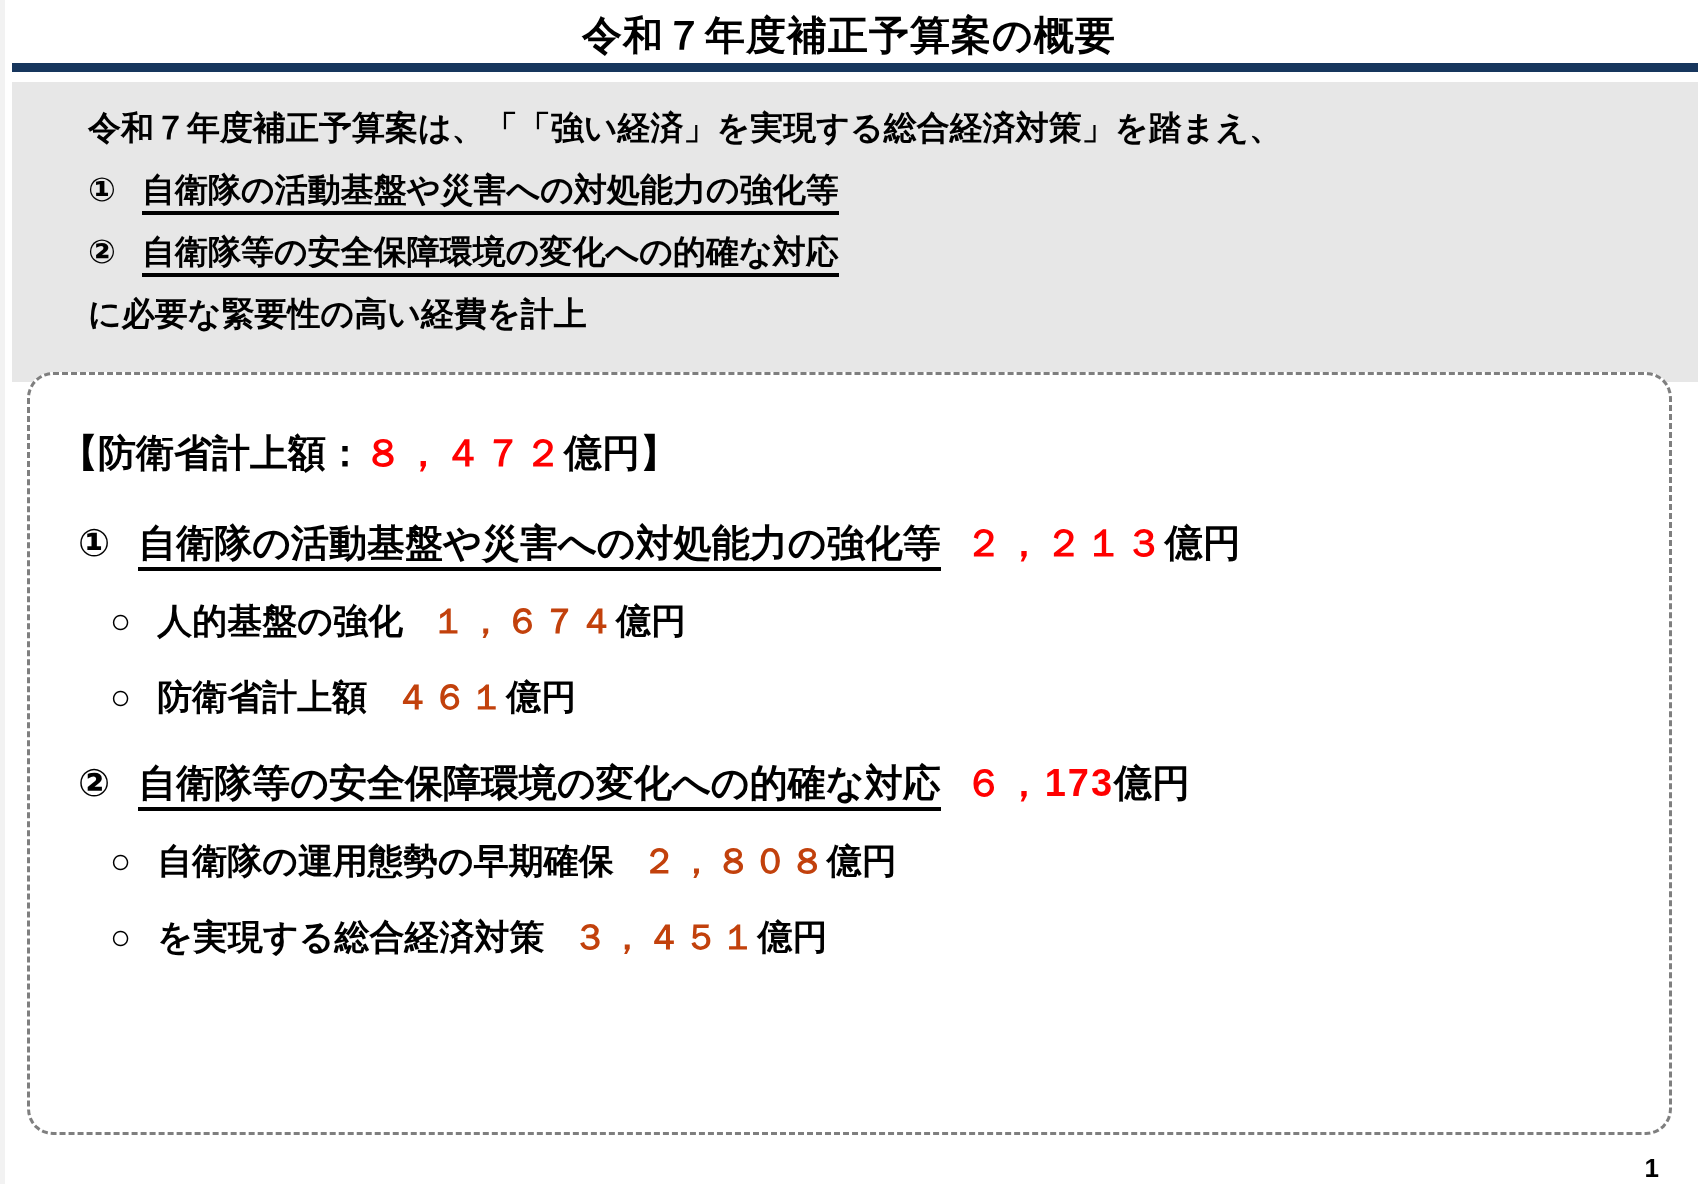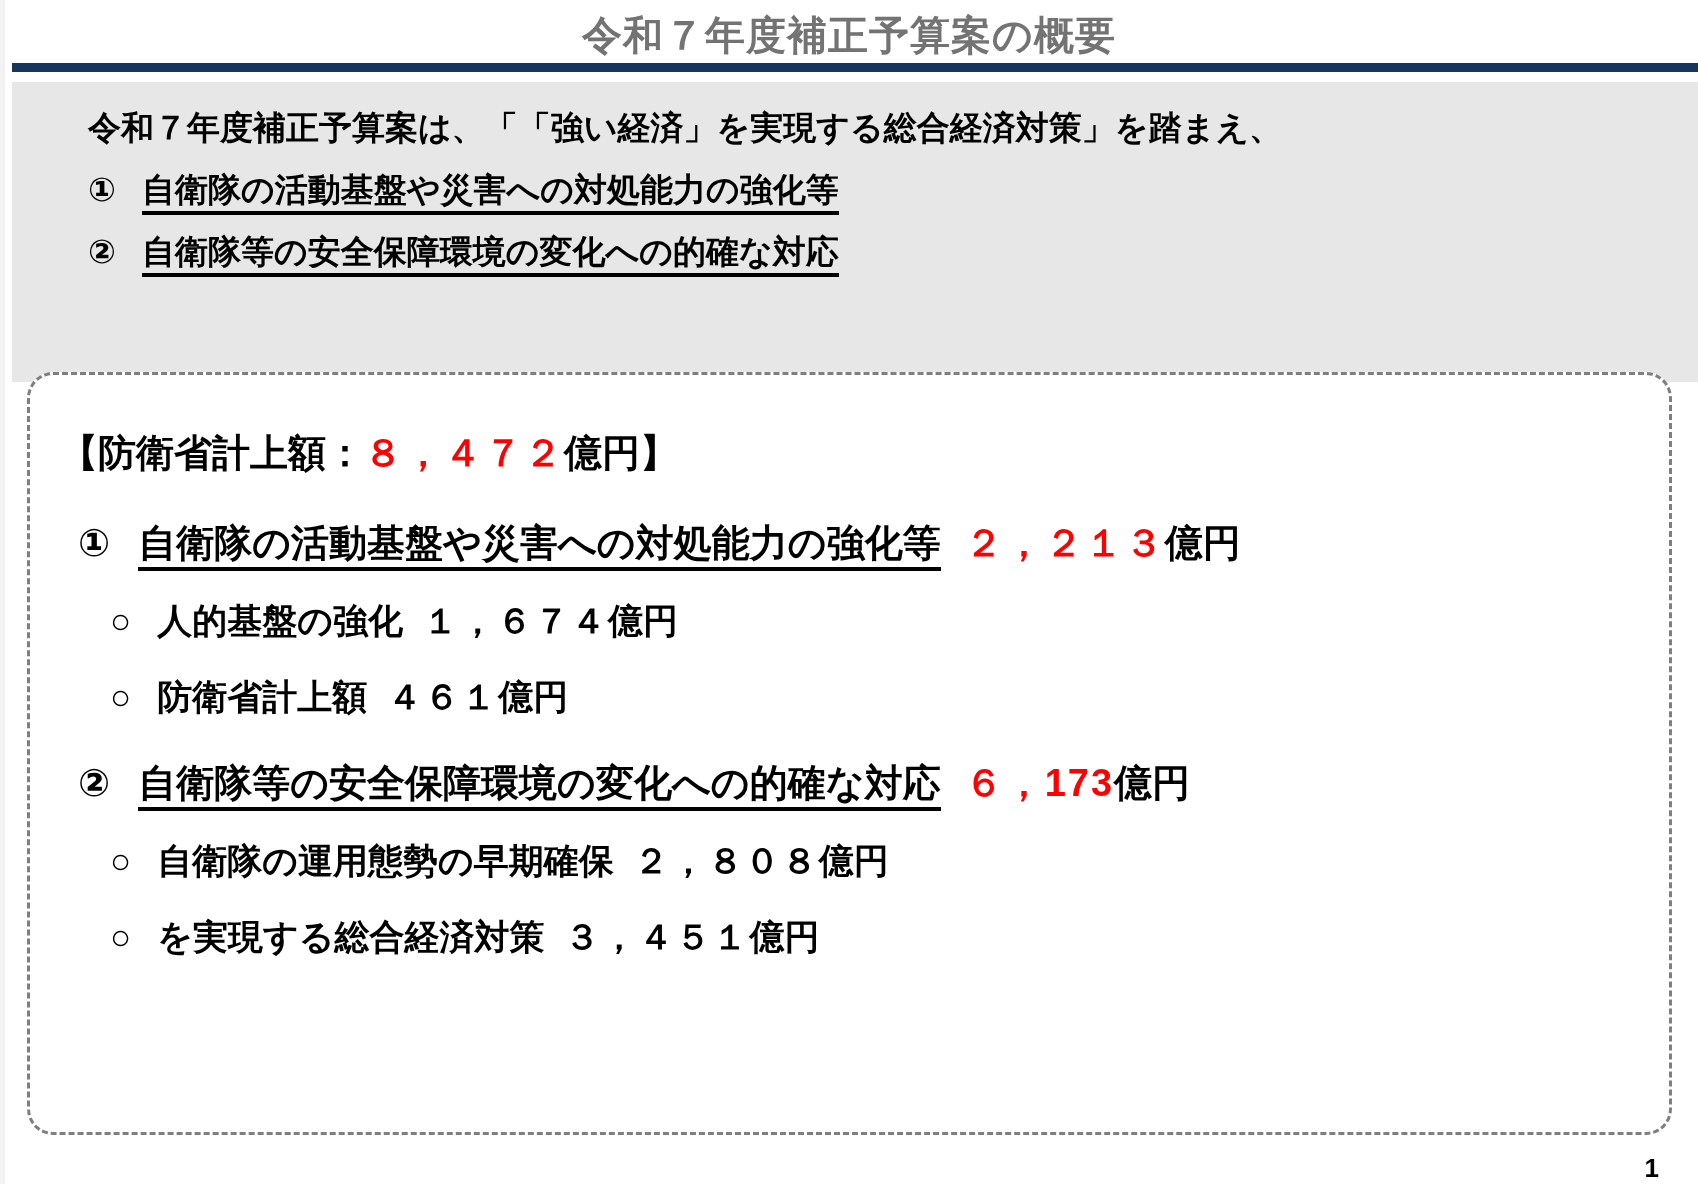--- a/index.html
+++ b/index.html
@@ -22,21 +22,21 @@
     width: 5px; height: 100%;
     background: #f2f2f2;
   }
   .page-title {
     position: absolute;
     top: 12px; left: 0; right: 0;
     margin: 0;
     text-align: center;
     font-size: 40px;
     line-height: 46px;
-    color: #737373;
+    color: #000000;
     letter-spacing: 1px;
   }
   .title-rule {
     position: absolute;
     top: 63px; left: 12px; right: 0;
     height: 9px;
     background: #17365d;
   }
   .summary-box {
     position: absolute;
@@ -97,22 +97,22 @@
   }
   .amt-red {
     color: #ff0000;
     margin-left: 24px;
     letter-spacing: 2px;
   }
   .amt-red.total {
     margin-left: 0;
   }
   .amt-blue {
-    color: #000000;
-    margin-left: 20px;
+    color: #c2410c;
+    margin-left: 28px;
     letter-spacing: 2px;
   }
   .page-number {
     position: absolute;
     right: 36px; bottom: 2px;
     font-size: 26px;
     line-height: 28px;
     background: #ffffff;
     padding: 0 3px;
   }
@@ -122,20 +122,21 @@
 
 <div class="left-strip"></div>
 
 <h1 class="page-title">令和７年度補正予算案の概要</h1>
 <div class="title-rule"></div>
 
 <div class="summary-box">
   <p class="summary-line">令和７年度補正予算案は、「「強い経済」を実現する総合経済対策」を踏まえ、</p>
   <p class="summary-line"><span class="marker">①</span><span class="underlined">自衛隊の活動基盤や災害への対処能力の強化等</span></p>
   <p class="summary-line"><span class="marker">②</span><span class="underlined">自衛隊等の安全保障環境の変化への的確な対応</span></p>
+  <p class="summary-line">に必要な緊要性の高い経費を計上</p>
 </div>
 
 <div class="budget-box">
 
   <p class="total-line"><span>【防衛省計上額：</span><span class="amt-red total">８，４７２</span><span>億円】</span></p>
 
   <p class="section-line"><span class="marker">①</span><span class="underlined">自衛隊の活動基盤や災害への対処能力の強化等</span><span class="amt-red">２，２１３</span><span>億円</span></p>
 
   <p class="sub-line"><span class="marker">○</span><span>人的基盤の強化</span><span class="amt-blue">１，６７４</span><span>億円</span></p>
 

